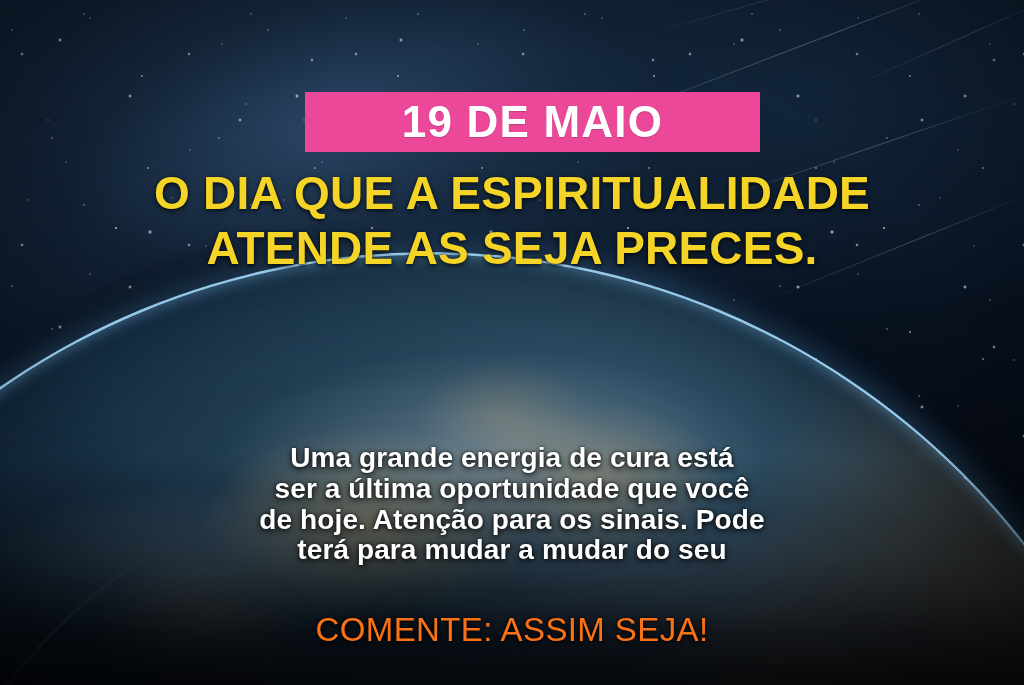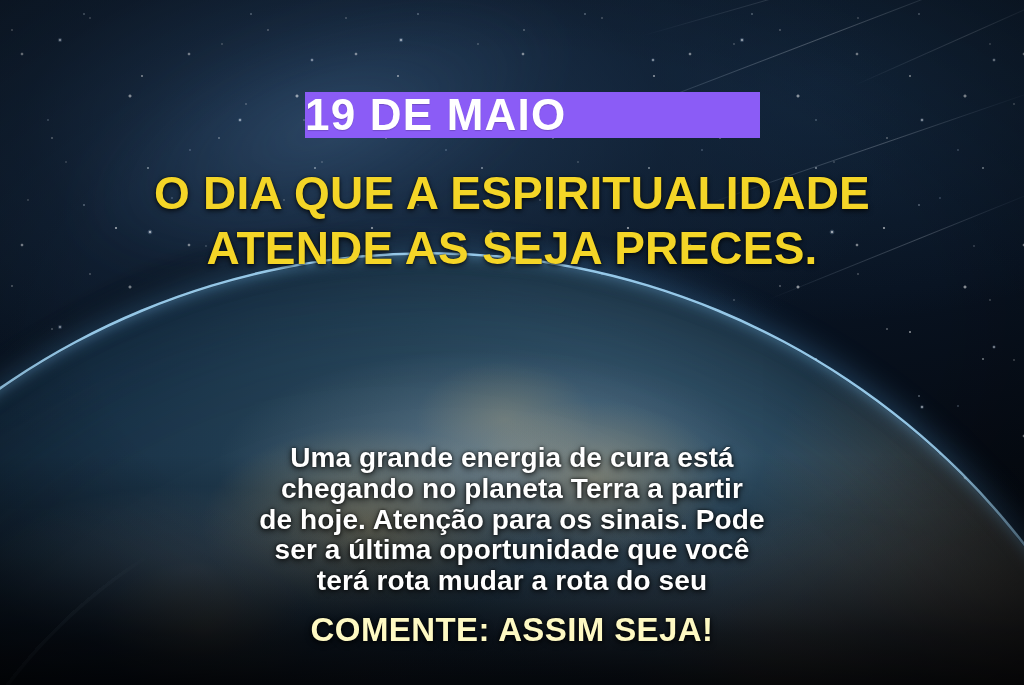--- a/index.html
+++ b/index.html
@@ -259,24 +259,25 @@
     display: flex;
     flex-direction: column;
     align-items: center;
   }
 
   .date-banner {
     position: absolute;
     left: 305px;
     top: 92px;
     width: 455px;
-    height: 46px;
+    height: 60px;
     display: flex;
     align-items: center;
-    background: #8b5cf6;
+    justify-content: center;
+    background: #ec4899;
   }
   .date-banner-label {
     color: #ffffff;
     font-size: 44px;
     font-weight: 700;
     letter-spacing: 1.2px;
     line-height: 1;
     white-space: nowrap;
     text-shadow: 0 1px 1px rgba(0,0,0,0.18);
   }
@@ -316,23 +317,23 @@
        0 0 3px rgba(0,0,0,0.70);
   }
   .body-copy .bc-line { display: block; }
 
   .cta {
     position: absolute;
     left: 0;
     right: 0;
     top: 613px;
     text-align: center;
-    color: #fef9c3;
+    color: #f97316;
     font-size: 33px;
-    font-weight: 700;
+    font-weight: 400;
     letter-spacing: 0.4px;
     line-height: 1;
     text-shadow:
        0 2px 6px rgba(0,0,0,0.85),
        0 0 3px rgba(0,0,0,0.65);
   }
 </style>
 </head>
 <body>
 
@@ -372,24 +373,23 @@
       <span class="date-banner-label">19 DE MAIO</span>
     </div>
 
     <div class="headline">
       <span class="hl-line">O DIA QUE A ESPIRITUALIDADE</span>
       <span class="hl-line">ATENDE AS SEJA PRECES.</span>
     </div>
 
     <div class="body-copy">
       <span class="bc-line">Uma grande energia de cura está</span>
-      <span class="bc-line">chegando no planeta Terra a partir</span>
+      <span class="bc-line">ser a última oportunidade que você</span>
       <span class="bc-line">de hoje. Atenção para os sinais. Pode</span>
-      <span class="bc-line">ser a última oportunidade que você</span>
-      <span class="bc-line">terá rota mudar a rota do seu</span>
+      <span class="bc-line">terá para mudar a mudar do seu</span>
     </div>
 
     <div class="cta">
       <span>COMENTE: ASSIM SEJA!</span>
     </div>
 
   </div>
 </div>
 
 </body></html>

